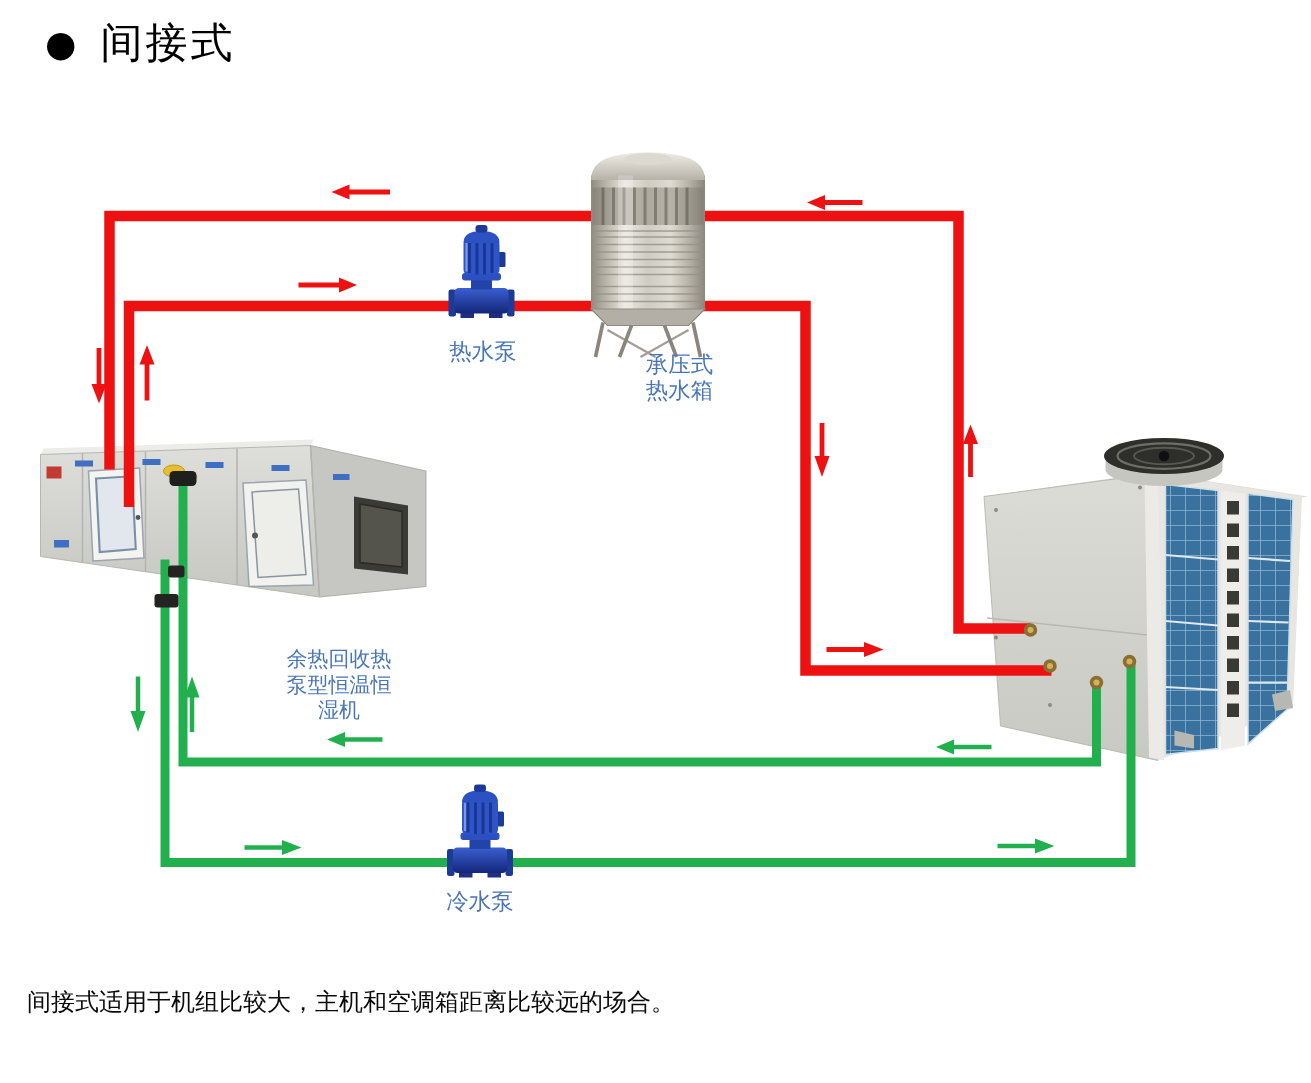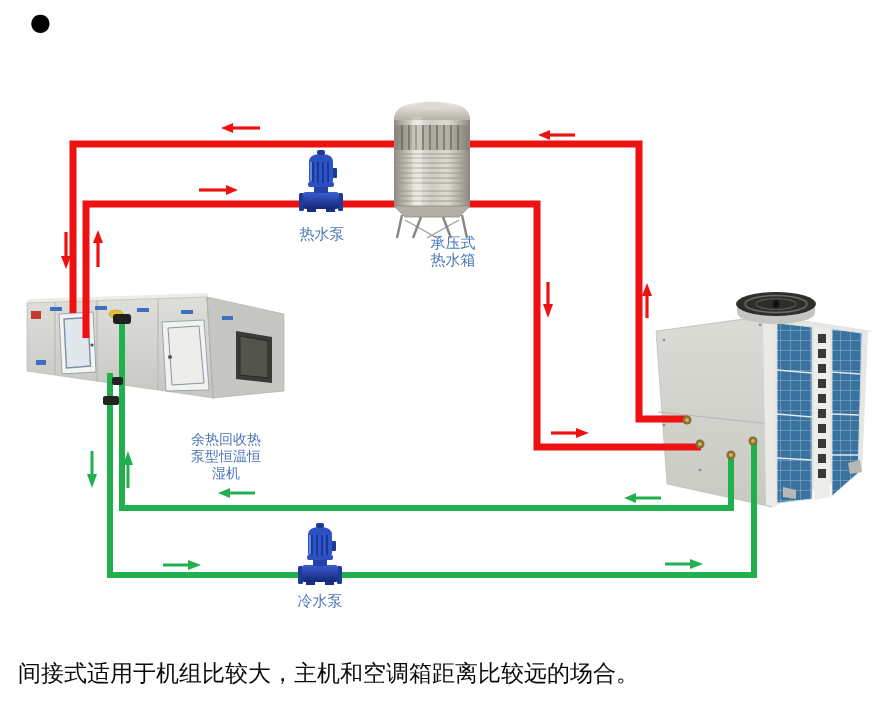--- a/index.html
+++ b/index.html
@@ -1,21 +1,21 @@
 <!DOCTYPE html>
 <html><head>
 <meta charset="utf-8">
 <style>
   html,body{margin:0;padding:0;background:#fff;}
   .page{position:relative;width:874px;height:722px;background:#ffffff;overflow:hidden;
         font-family:"DejaVu Sans",sans-serif;}
   .title-row{position:absolute;top:10px;left:30px;display:flex;align-items:center;color:#000;}
   .title-bullet{font-size:24px;line-height:1;margin-right:16px;}
   .title-text{font-size:28px;font-family:"Liberation Serif","DejaVu Serif",serif;letter-spacing:2px;}
-  .caption{position:absolute;top:658px;left:18px;font-size:23px;color:#0a0a0a;white-space:nowrap;
+  .caption{position:absolute;top:658px;left:18px;font-size:16px;color:#0a0a0a;white-space:nowrap;
            font-family:Liberation Serif, serif;}
   svg.diagram{position:absolute;top:0;left:0;}
   
   .pipe-hot{stroke:#ee1111;stroke-width:7;fill:none;stroke-linejoin:miter;}
   .pipe-cold{stroke:#22b04f;stroke-width:6;fill:none;stroke-linejoin:miter;}
   
   .arr-hot path{stroke:#ee1111;stroke-width:3.2;fill:none;}
   .arr-hot polygon{fill:#ee1111;}
   .arr-cold path{stroke:#22b04f;stroke-width:3;fill:none;}
   .arr-cold polygon{fill:#22b04f;}
@@ -23,20 +23,21 @@
   .lbl{fill:#4a76b8;font-size:15px;text-anchor:middle;font-family:"DejaVu Sans",sans-serif;}
   .lbl-sm{fill:#4a76b8;font-size:14px;text-anchor:middle;font-family:"DejaVu Sans",sans-serif;}
 </style>
 </head>
 <body>
 
 <div class="page">
 
   <div class="title-row">
     <span class="title-bullet">●</span>
+    <span class="title-text">间接式</span>
   </div>
 
   <svg class="diagram" width="874" height="722" viewBox="0 0 874 722" xmlns="http://www.w3.org/2000/svg" xmlns:xlink="http://www.w3.org/1999/xlink">
 
     <defs>
       <linearGradient id="tankBody" x1="0" y1="0" x2="1" y2="0">
         <stop offset="0" stop-color="#8f8b81"></stop>
           <stop offset="0.12" stop-color="#b5b1a7"></stop>
         <stop offset="0.3" stop-color="#e9e6de"></stop>
           <stop offset="0.5" stop-color="#cfccc3"></stop>

